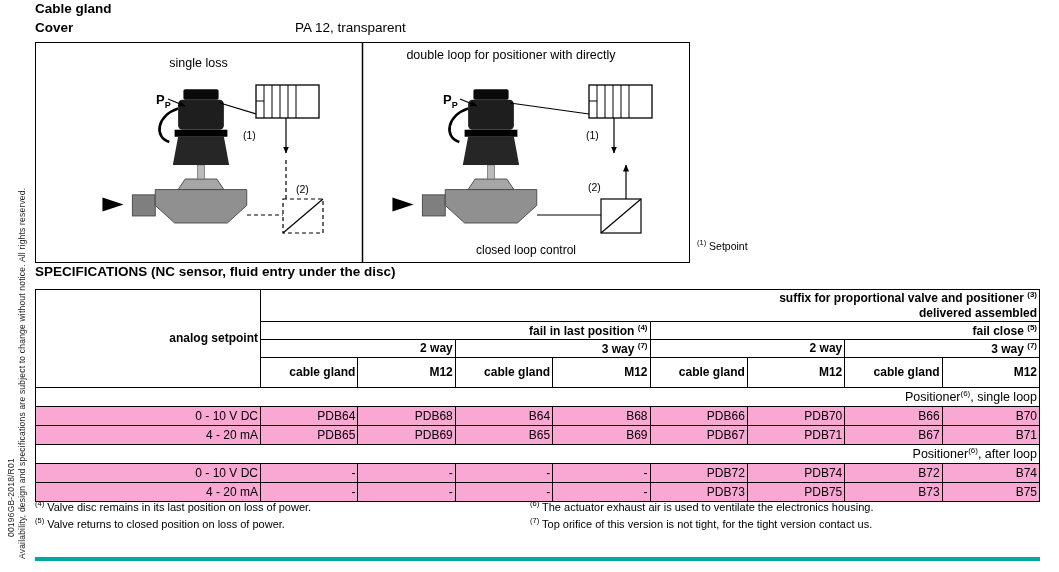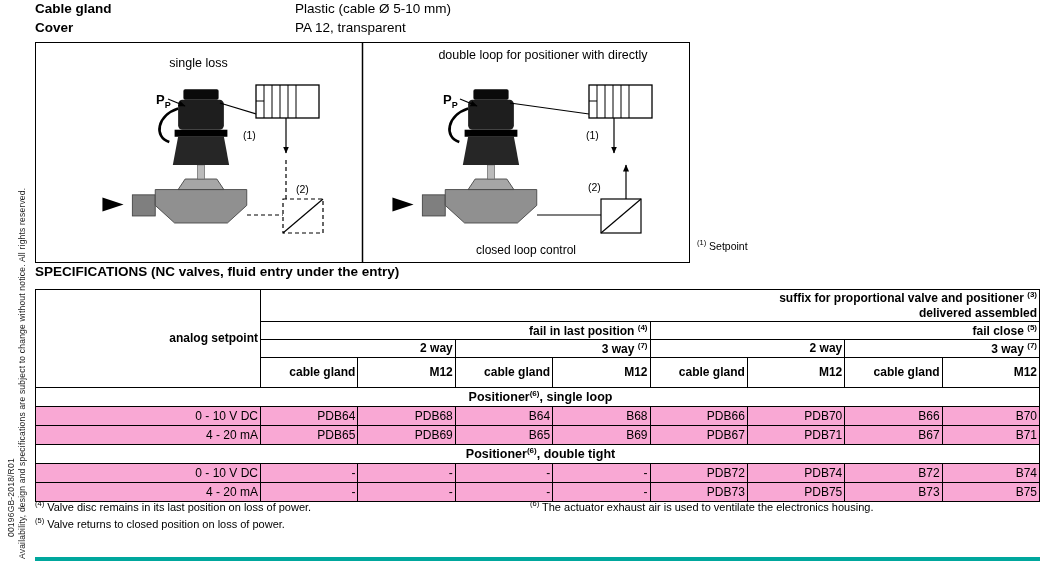--- a/index.html
+++ b/index.html
@@ -18,41 +18,40 @@
   .legend{position:absolute;left:697px;top:236px;font-size:10.5px;line-height:13px}
   .legend sup{font-size:7.5px}
   .spec-title{position:absolute;left:35px;top:264px;font-size:13.5px;font-weight:bold}
   table.spec{position:absolute;left:35px;top:289px;width:1005px;border-collapse:collapse;table-layout:fixed;border:1.5px solid #000}
   .spec td{border:1px solid #000;text-align:right;font-size:12px;padding:0 2px;line-height:1.25;vertical-align:middle}
   .c0{width:225px}
   .hdr{font-weight:bold}
   .tr-suffix td{height:30px}
   .tr-groups td,.tr-ways td{height:17px}
   .tr-cols td{height:29px}
-  .tr-sec td{height:18px;text-align:center;font-weight:bold;padding-left:8px;font-size:12.5px}
+  .tr-sec td{height:18px;text-align:right;font-weight:normal;padding-left:8px;font-size:12.5px}
   .tr-data td{height:18px}
   .shade td{background:#f9a8d4}
   .val{font-weight:normal}
   sup{font-size:8px}
   .fnotes{position:absolute;top:497px;font-size:11px;line-height:13.5px}
   .fnotes sup{font-size:7.5px}
   .fn-left{left:35px;width:485px}
   .fn-right{left:530px;width:510px}
   .accent{position:absolute;left:35px;top:557px;width:1005px;height:4px;background:#00a79d}
 </style>
 </head>
 <body>
 
 <div class="vtext" style="left:6px;top:537px">00196GB-2018/R01</div>
 <div class="vtext" style="left:17px;top:559px">Availability, design and specifications are subject to change without notice. All rights reserved.</div>
 
 <div class="materials">
   <div class="mrow">
     <span class="mlabel">Cable gland</span>
-    <span class="mvalue">Plastic (cable Ø 5-10 mm)</span>
   </div>
   <div class="mrow">
     <span class="mlabel">Cover</span>
     <span class="mvalue">PA 12, transparent</span>
   </div>
 </div>
 
 <div class="diagram">
   <svg width="653" height="219" viewBox="0 0 653 219">
     <defs>
@@ -121,37 +120,37 @@
     <line x1="578" y1="75" x2="578" y2="110" stroke="#000" stroke-width="1.2" marker-end="url(#ah)"></line>
     <line x1="501" y1="172" x2="565" y2="172" stroke="#000" stroke-width="1.2"></line>
     <line x1="590" y1="156" x2="590" y2="122" stroke="#000" stroke-width="1.2" marker-end="url(#ah)"></line>
     <g>
       <rect x="565" y="156" width="40" height="34" fill="#fff" stroke="#000" stroke-width="1.2"></rect>
       <line x1="565" y1="190" x2="605" y2="156" stroke="#000" stroke-width="1.2"></line>
     </g>
   </svg>
 
   <div class="dtitle" style="left:0;top:13px;width:325px">single loss</div>
-  <div class="dtitle" style="left:344px;top:5px;width:326px">
+  <div class="dtitle" style="left:312px;top:5px;width:326px">
     <div>double loop for positioner with directly</div>
   </div>
   <div class="dcaption" style="left:327px;bottom:5px;width:326px">closed loop control</div>
   <div class="pp" style="left:120px;top:49px"><span>P</span><sub>P</sub></div>
   <div class="pp" style="left:407px;top:49px"><span>P</span><sub>P</sub></div>
   <span class="dref" style="left:207px;top:86px">(1)</span>
   <span class="dref" style="left:260px;top:140px">(2)</span>
   <span class="dref" style="left:550px;top:86px">(1)</span>
   <span class="dref" style="left:552px;top:138px">(2)</span>
 </div>
 
 <div class="legend">
   <div><sup>(1)</sup> <span>Setpoint</span></div>
 </div>
 
-<div class="spec-title">SPECIFICATIONS (NC valves, fluid entry under the entry)</div>
+<div class="spec-title">SPECIFICATIONS (NC sensor, fluid entry under the disc)</div>
 
 <table class="spec">
   <colgroup>
       <col class="c0">
       <col span="8">
     </colgroup>
   <tbody>
     <tr class="tr-suffix">
       <td rowspan="4" class="hdr">analog setpoint</td>
       <td colspan="8" class="hdr">
@@ -200,21 +199,21 @@
       <td class="val">PDB69</td>
       <td class="val">B65</td>
       <td class="val">B69</td>
       <td class="val">PDB67</td>
       <td class="val">PDB71</td>
       <td class="val">B67</td>
       <td class="val">B71</td>
     </tr>
 
     <tr class="tr-sec">
-      <td colspan="9"><span>Positioner</span><sup>(6)</sup><span>, double tight</span></td>
+      <td colspan="9"><span>Positioner</span><sup>(6)</sup><span>, after loop</span></td>
     </tr>
     <tr class="tr-data shade">
       <td>0 - 10 V DC</td>
       <td class="val">-</td>
       <td class="val">-</td>
       <td class="val">-</td>
       <td class="val">-</td>
       <td class="val">PDB72</td>
       <td class="val">PDB74</td>
       <td class="val">B72</td>
@@ -233,15 +232,16 @@
     </tr>
   </tbody>
 </table>
 
 <div class="fnotes fn-left">
   <div><sup>(4)</sup> <span>Valve disc remains in its last position on loss of power.</span></div>
   <div><sup>(5)</sup> <span>Valve returns to closed position on loss of power.</span></div>
 </div>
 <div class="fnotes fn-right">
   <div><sup>(6)</sup> <span>The actuator exhaust air is used to ventilate the electronics housing.</span></div>
+  <div><sup>(7)</sup> <span>Top orifice of this version is not tight, for the tight version contact us.</span></div>
 </div>
 
 <div class="accent"></div>
 
 </body></html>

